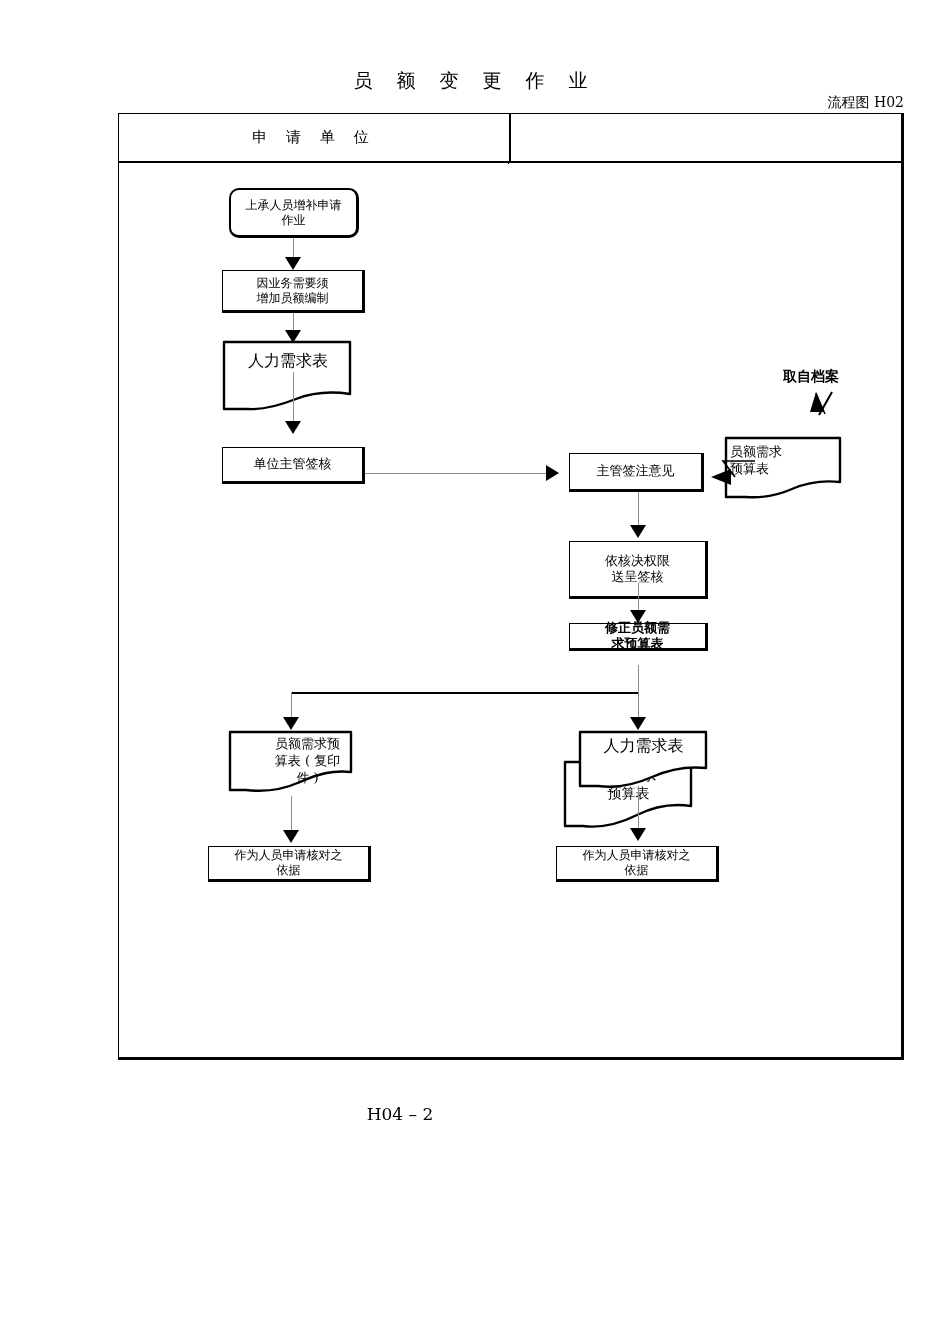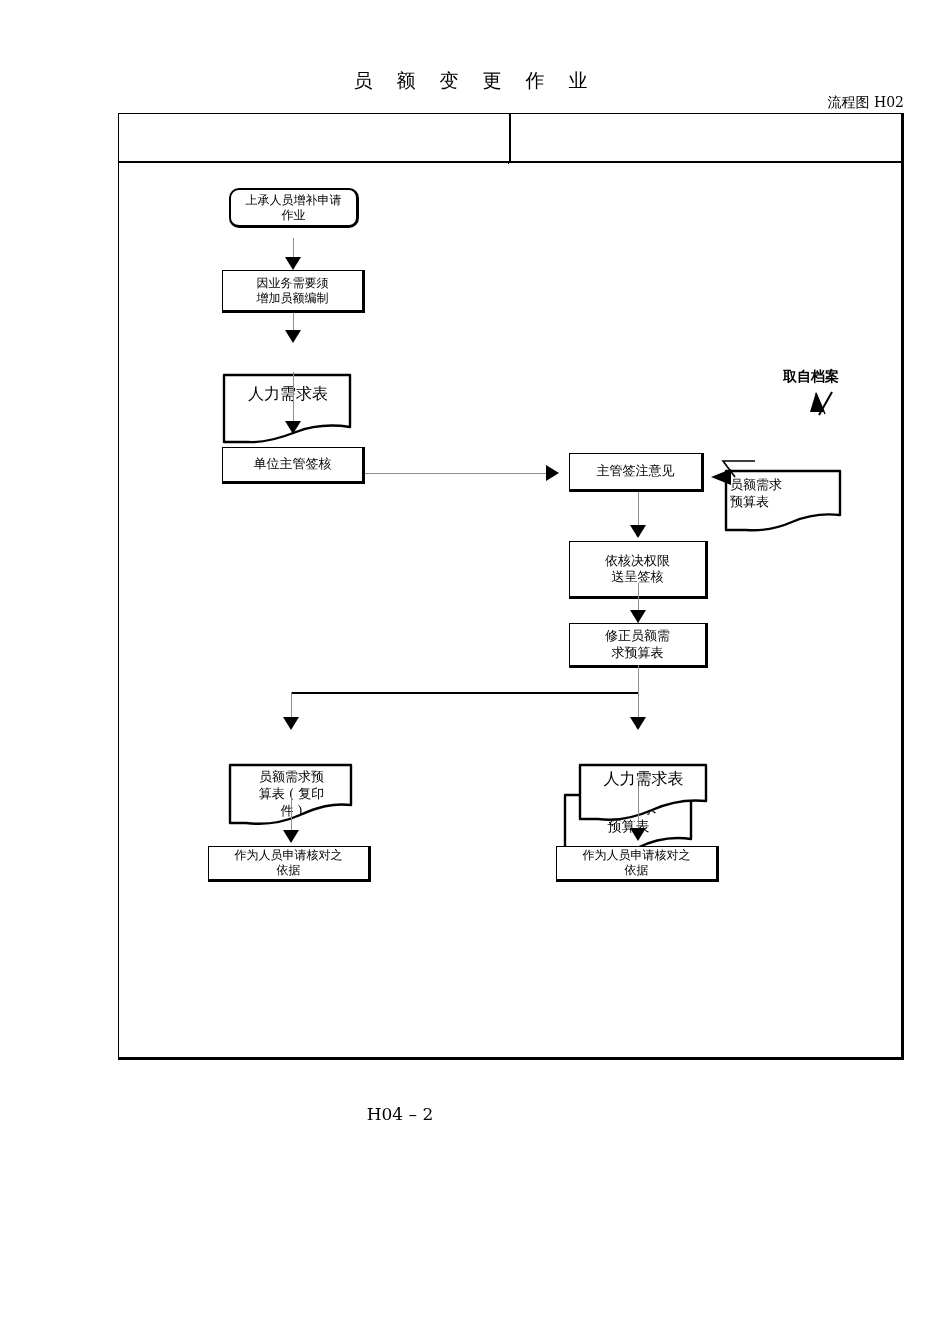--- a/index.html
+++ b/index.html
@@ -55,21 +55,21 @@
     display:flex;align-items:center;justify-content:center;text-align:center;
     font-family:"DejaVu Serif","Liberation Serif",serif;
     line-height:1.25;
   }
   .node.rounded{border-radius:10px;border-width:2px;
     border-right-width:3px;border-bottom-width:3px;}
   .t12{font-size:12px;}
   .t13{font-size:13px;}
 
   
-  .docshape{position:absolute;margin-top:33px;}
+  .docshape{position:absolute;}
   .docshape svg{display:block;}
   .doclabel{
     position:absolute;left:0;width:100%;text-align:center;
     font-family:"DejaVu Serif","Liberation Serif",serif;line-height:1.3;
     pointer-events:none;
   }
 
   
   .vline{position:absolute;width:1px;background:#8d8d8d;}
   .hline{position:absolute;height:1px;background:#8d8d8d;}
@@ -91,26 +91,27 @@
 </style>
 </head>
 <body>
 
 <div class="abs" id="doc-title">员 额 变 更 作 业</div>
 <div class="abs" id="chart-code">流程图 H02</div>
 
 <div class="abs" id="frame"></div>
 
 <div class="abs" id="header-row">
+  <div class="hdr-cell" id="hdr-left">申 请 单 位</div>
   <div id="hdr-div" class="abs"></div>
 </div>
 
 <div class="vline" style="left:508px;top:163px;height:1px;background:#000;"></div>
 
-<div class="node rounded t12" id="n1" style="left:229px;top:188px;width:130px;height:40px;white-space:pre-line;">上承人员增补申请
+<div class="node rounded t12" id="n1" style="left:229px;top:188px;width:130px;height:50px;white-space:pre-line;">上承人员增补申请
 作业</div>
 
 <div class="vline" style="left:293px;top:238px;height:28px;"></div>
 <div class="arrow-d" style="left:285px;top:257px;"></div>
 
 <div class="node t12" id="n2" style="left:222px;top:270px;width:143px;height:43px;white-space:pre-line;">因业务需要须
 增加员额编制</div>
 
 <div class="vline" style="left:293px;top:313px;height:26px;"></div>
 <div class="arrow-d" style="left:285px;top:330px;"></div>
@@ -158,35 +159,35 @@
 
 <div class="vline" style="left:638px;top:492px;height:42px;"></div>
 <div class="arrow-d" style="left:630px;top:525px;"></div>
 
 <div class="node t13" id="n7" style="left:569px;top:541px;width:139px;height:58px;white-space:pre-line;">依核决权限
 送呈签核</div>
 
 <div class="vline" style="left:638px;top:583px;height:40px;"></div>
 <div class="arrow-d" style="left:630px;top:610px;"></div>
 
-<div class="node t13" id="n8" style="left:569px;top:623px;width:139px;height:45px;white-space:pre-line;">修正员额需
+<div class="node t13" id="n8" style="left:569px;top:623px;width:139px;height:28px;white-space:pre-line;font-weight:bold;">修正员额需
 求预算表</div>
 
 <div class="vline" style="left:638px;top:665px;height:28px;"></div>
 <div class="hline dark" style="left:291px;top:692px;width:348px;"></div>
 <div class="vline" style="left:291px;top:692px;height:34px;"></div>
 <div class="arrow-d" style="left:283px;top:717px;"></div>
 <div class="vline" style="left:638px;top:692px;height:34px;"></div>
 <div class="arrow-d" style="left:630px;top:717px;"></div>
 
 <div class="docshape" style="left:228px;top:730px;">
   <svg width="127" height="66" viewBox="0 0 127 66">
     <path d="M2,2 L123,2 L123,42 C104,40 90,44 72,52 C54,60 34,62 18,60 L2,60 Z" fill="#ffffff" stroke="#000000" stroke-width="2.4" stroke-linejoin="round"></path>
   </svg>
-  <div class="doclabel" style="top:6px;font-size:13px;white-space:pre-line;">员额需求预
+  <div class="doclabel" style="top:6px;font-size:13px;white-space:pre-line;padding-left:16px;">员额需求预
 算表 ( 复印
 件 )</div>
 </div>
 
 <div class="vline" style="left:291px;top:796px;height:46px;"></div>
 <div class="arrow-d" style="left:283px;top:830px;"></div>
 
 <div class="node t12" id="n12" style="left:208px;top:846px;width:163px;height:36px;white-space:pre-line;">作为人员申请核对之
 依据</div>
 

